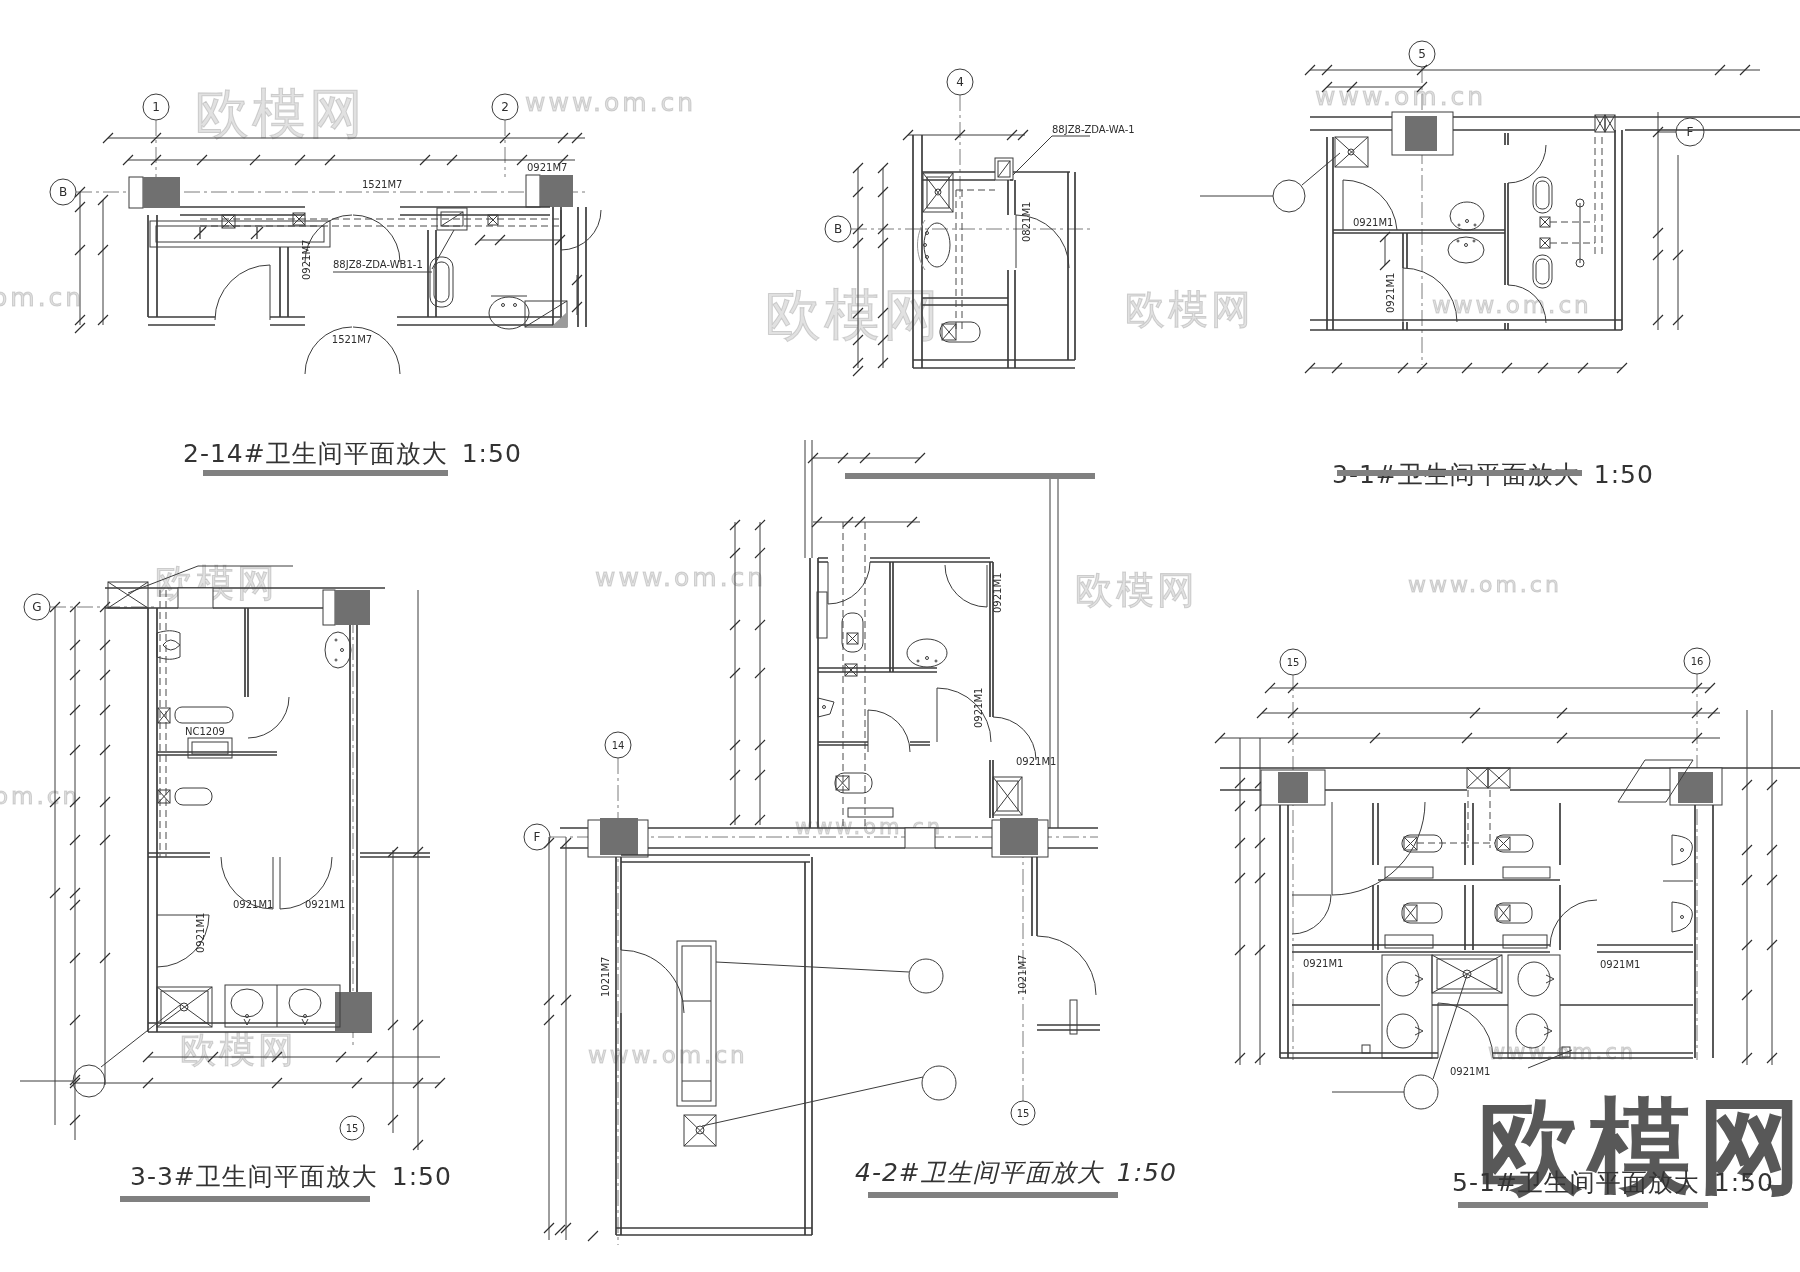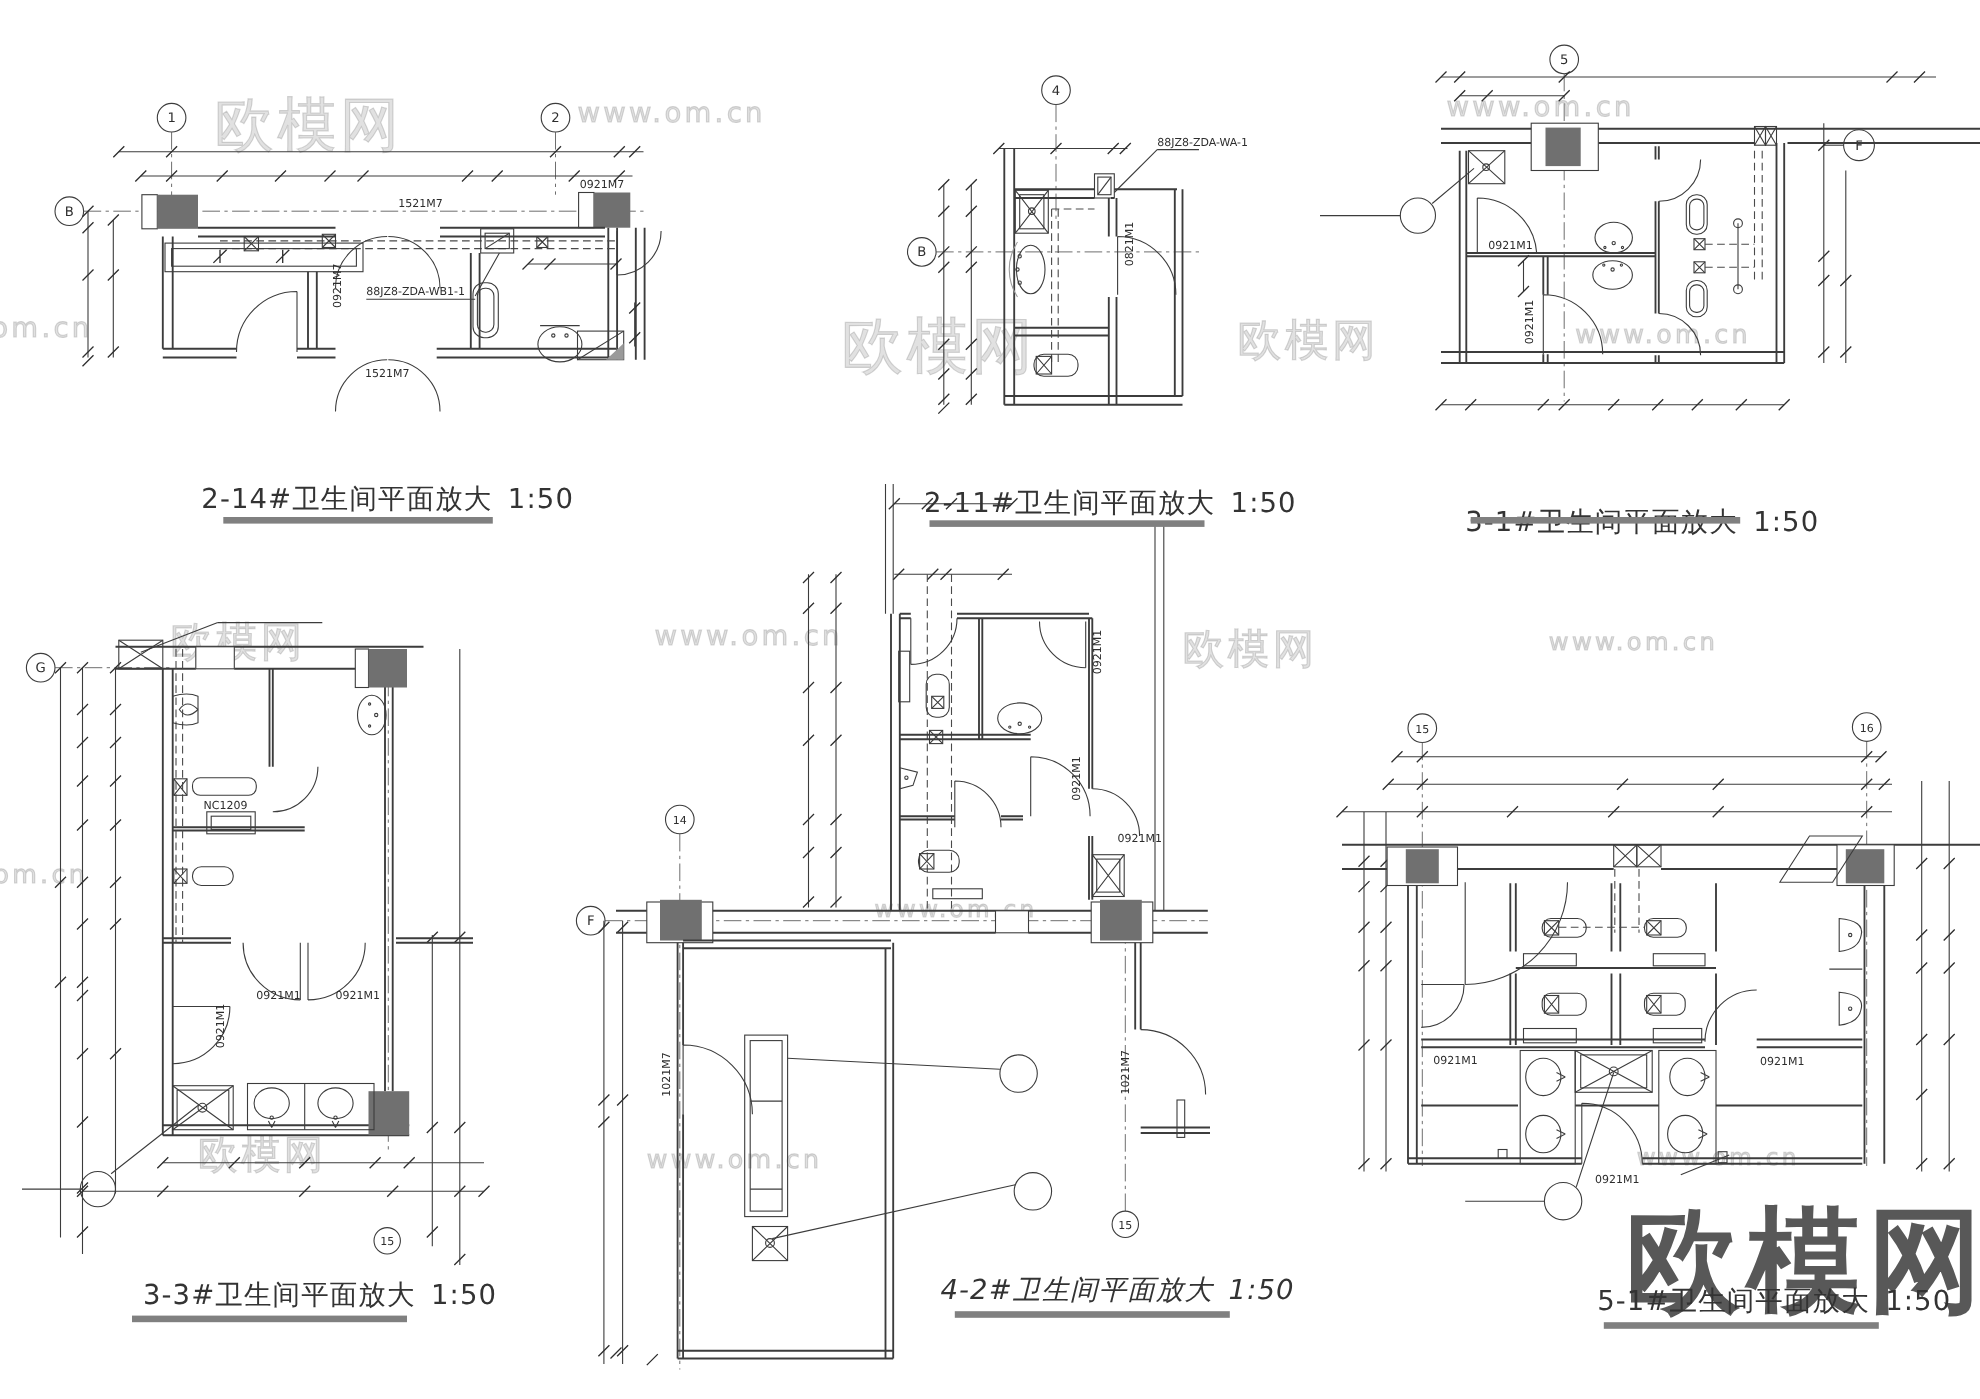--- a/index.html
+++ b/index.html
@@ -427,23 +427,20 @@
     <circle class="ln" cx="612" cy="362" r="1.5"></circle>
     <circle class="ln" cx="351" cy="537" r="17"></circle>
     <path class="ln" d="M262,537 H334 M363,524 L397,420"></path>
   </svg>
 
   <div class="plan-title" style="left:183px;top:437px;">
     <span>2-14#卫生间平面放大</span><span class="sc">1:50</span>
   </div>
   <div class="title-bar" style="left:203px;top:470px;width:245px;"></div>
 
-  <div class="plan-title" style="left:840px;top:440px;">
-    <span>2-11#卫生间平面放大</span><span class="sc">1:50</span>
-  </div>
   <div class="title-bar" style="left:845px;top:473px;width:250px;"></div>
 
   <div class="plan-title" style="left:1332px;top:458px;">
     <span>3-1#卫生间平面放大</span><span class="sc">1:50</span>
   </div>
   <div class="title-bar" style="left:1337px;top:470px;width:245px;"></div>
 
   <div class="plan-title" style="left:118px;top:1160px;margin-left:12px;">
     <span>3-3#卫生间平面放大</span><span class="sc">1:50</span>
   </div>

